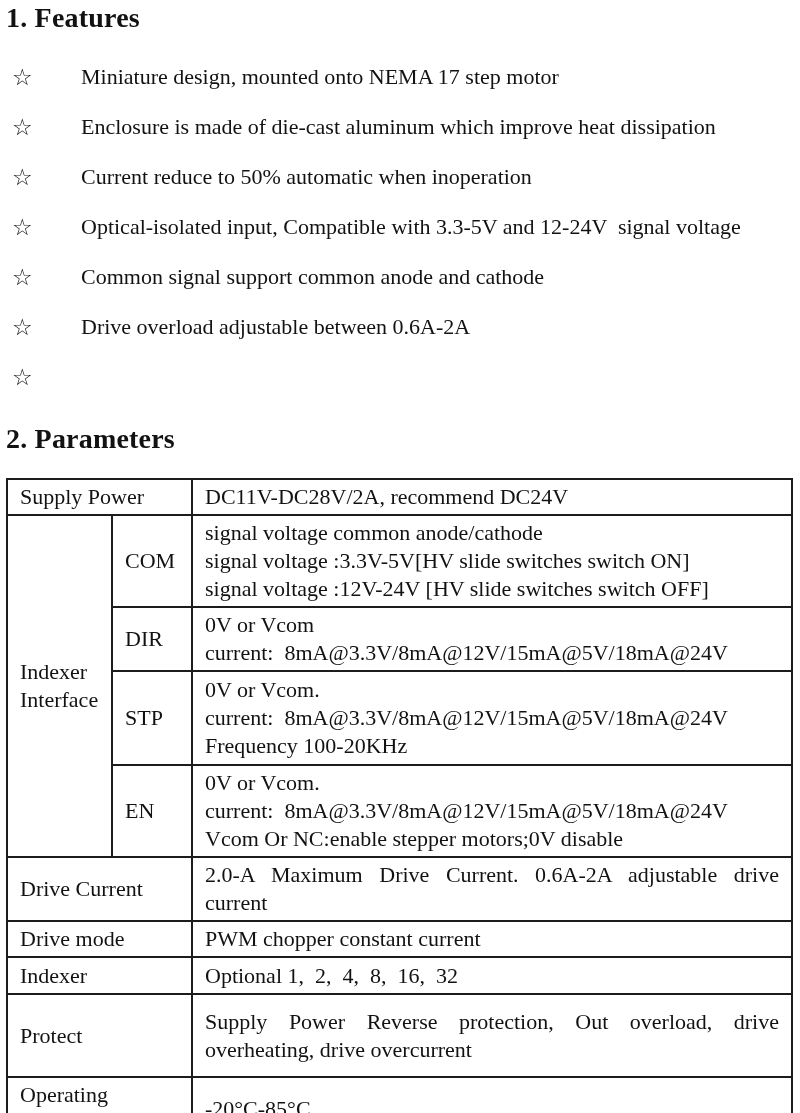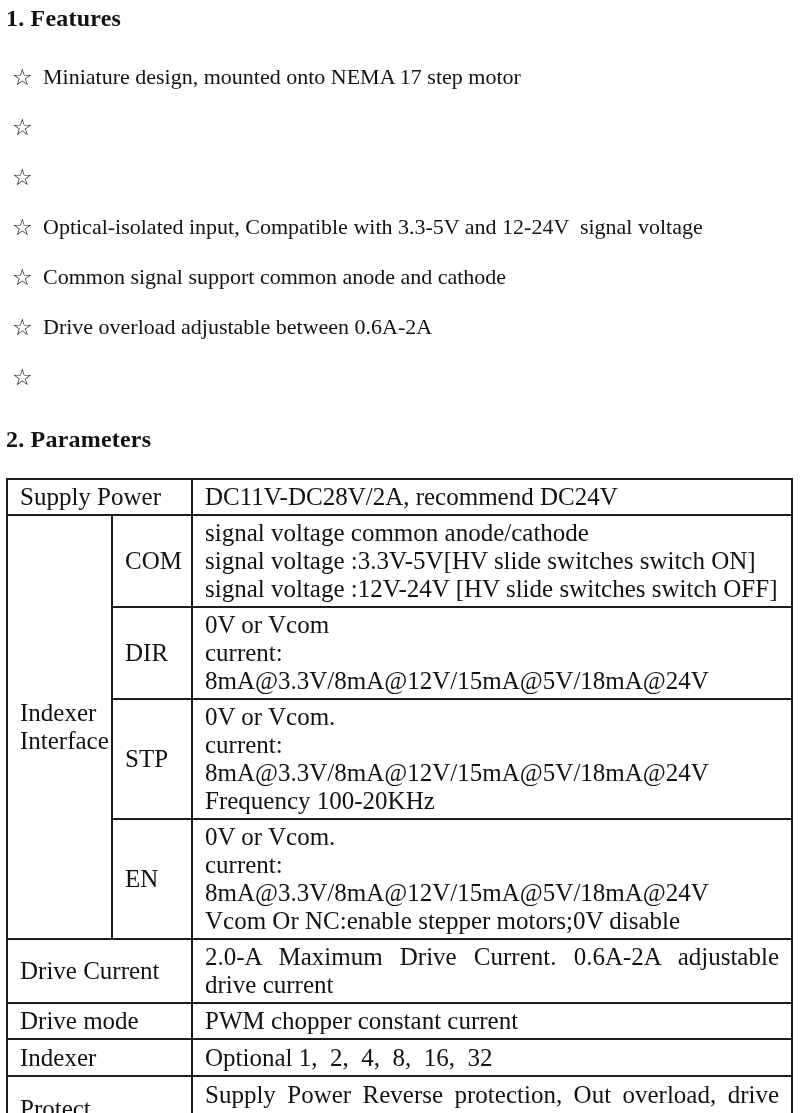--- a/index.html
+++ b/index.html
@@ -6,48 +6,48 @@
   body {
     width: 800px; height: 1113px;
     background: #ffffff;
     color: #121212;
     font-family: "Liberation Serif", "DejaVu Serif", serif;
   }
   .page { position: relative; width: 800px; height: 1113px; overflow: hidden; }
 
   .heading {
     position: absolute; left: 6px; margin: 0;
-    font-size: 24px; font-weight: bold; line-height: 30px;
+    font-size: 28px; font-weight: bold; line-height: 30px;
     letter-spacing: 0.2px;
   }
   #features-heading { top: 3px; }
   #parameters-heading { top: 424px; }
 
   .features { position: absolute; left: 12px; top: 64px; width: 780px; }
   .feat {
     display: flex; align-items: flex-start;
     height: 26px; line-height: 26px;
     margin-bottom: 24px;
     font-size: 22px;
   }
   .star {
     width: 31px; flex: 0 0 31px;
     font-family: "DejaVu Sans", sans-serif;
     font-size: 23px; line-height: 26px;
   }
-  .ftext { white-space: pre-wrap; }
+  .ftext { white-space: pre-wrap; margin-left: 38px; }
 
   table.params {
     position: absolute; left: 6px; top: 478px;
     width: 785px;
     border-collapse: collapse; table-layout: fixed;
   }
   table.params td {
     border: 2px solid #1c1c1c;
-    font-size: 25px; line-height: 28px;
+    font-size: 22px; line-height: 28px;
     padding: 3px 12px 3px 12px;
     vertical-align: middle;
     overflow: hidden;
   }
   td.label { padding-left: 9px; }
   td.key   { padding-left: 7px; padding-right: 2px; }
   td.top   { vertical-align: top; }
   td.iface { vertical-align: top; padding-top: 38px; margin-left: 28px; }
   .line { white-space: pre-wrap; }
   .b { font-weight: normal; }
@@ -60,23 +60,25 @@
 
   <h1 class="heading" id="features-heading">1. Features</h1>
 
   <div class="features">
     <div class="feat">
       <span class="star">☆</span>
       <span class="ftext">Miniature design, mounted onto NEMA 17 step motor</span>
     </div>
     <div class="feat">
       <span class="star">☆</span>
+      <span class="ftext">Enclosure is made of die-cast aluminum which improve heat dissipation</span>
     </div>
     <div class="feat">
       <span class="star">☆</span>
+      <span class="ftext">Current reduce to 50% automatic when inoperation</span>
     </div>
     <div class="feat">
       <span class="star">☆</span>
       <span class="ftext">Optical-isolated input, Compatible with 3.3-5V and 12-24V  signal voltage</span>
     </div>
     <div class="feat">
       <span class="star">☆</span>
       <span class="ftext">Common signal support common anode and cathode</span>
     </div>
     <div class="feat">
@@ -147,21 +149,21 @@
     <tr style="height:35px">
       <td class="label" colspan="2">Drive mode</td>
       <td>PWM chopper constant current</td>
     </tr>
 
     <tr style="height:37px">
       <td class="label" colspan="2">Indexer</td>
       <td class="line">Optional 1,  2,  4,  8,  16,  32</td>
     </tr>
 
-    <tr style="height:65px">
+    <tr style="height:83px">
       <td class="label top" colspan="2">Protect</td>
       <td class="top just">Supply Power Reverse protection, Out overload, drive overheating, drive overcurrent</td>
     </tr>
 
     <tr style="height:62px">
       <td class="label top" colspan="2">Operating temperature</td>
       <td class="top">-20°C-85°C</td>
     </tr>
   </tbody>
     </table>

